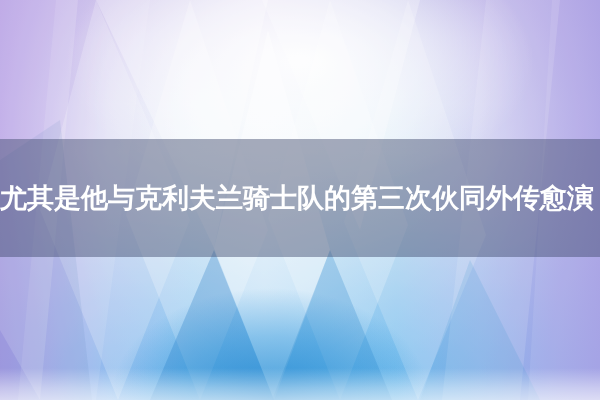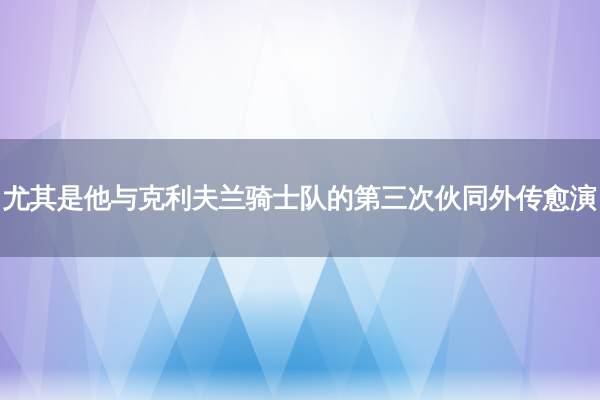--- a/index.html
+++ b/index.html
@@ -77,23 +77,23 @@
 
   
   #caption-band {
     position: absolute;
     left: 0;
     top: 139px;
     width: 600px;
     height: 118px;
     background: rgba(64,74,108,0.46);
     display: flex;
-    flex-direction: column;
+    flex-direction: row;
     align-items: center;
-    justify-content: center;
+    justify-content: space-between;
   }
   .cap-line {
     color: #ffffff;
     font-size: 27px;
     font-weight: bold;
     line-height: 44px;
     letter-spacing: 0px;
     white-space: nowrap;
     text-align: center;
   }

